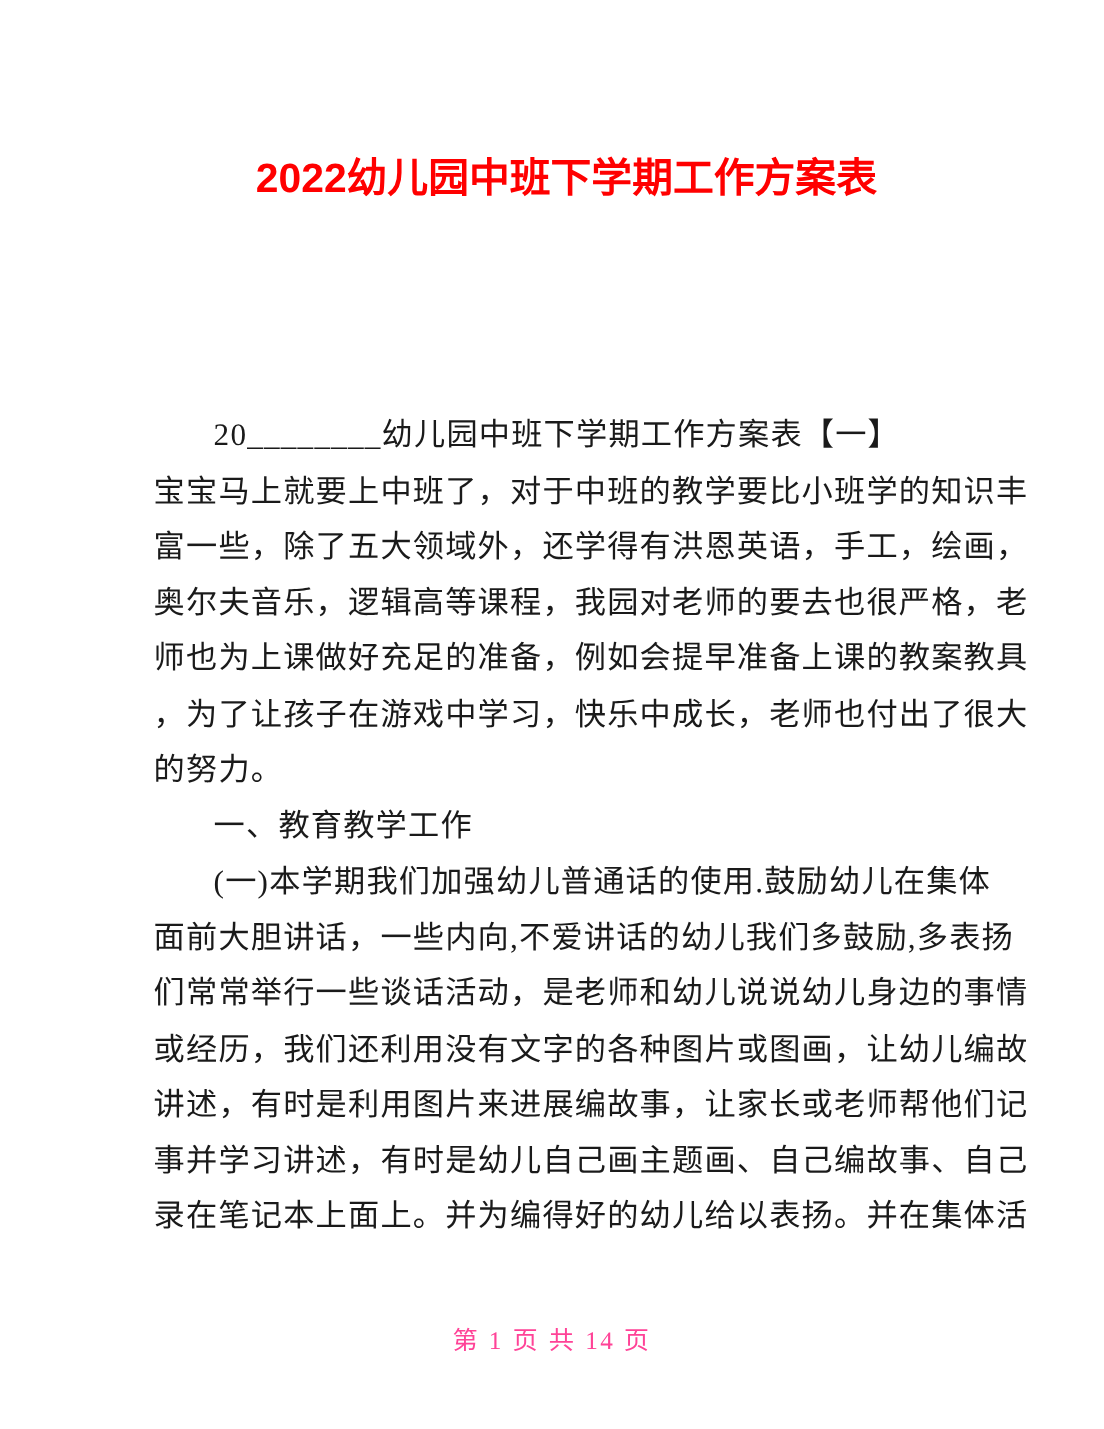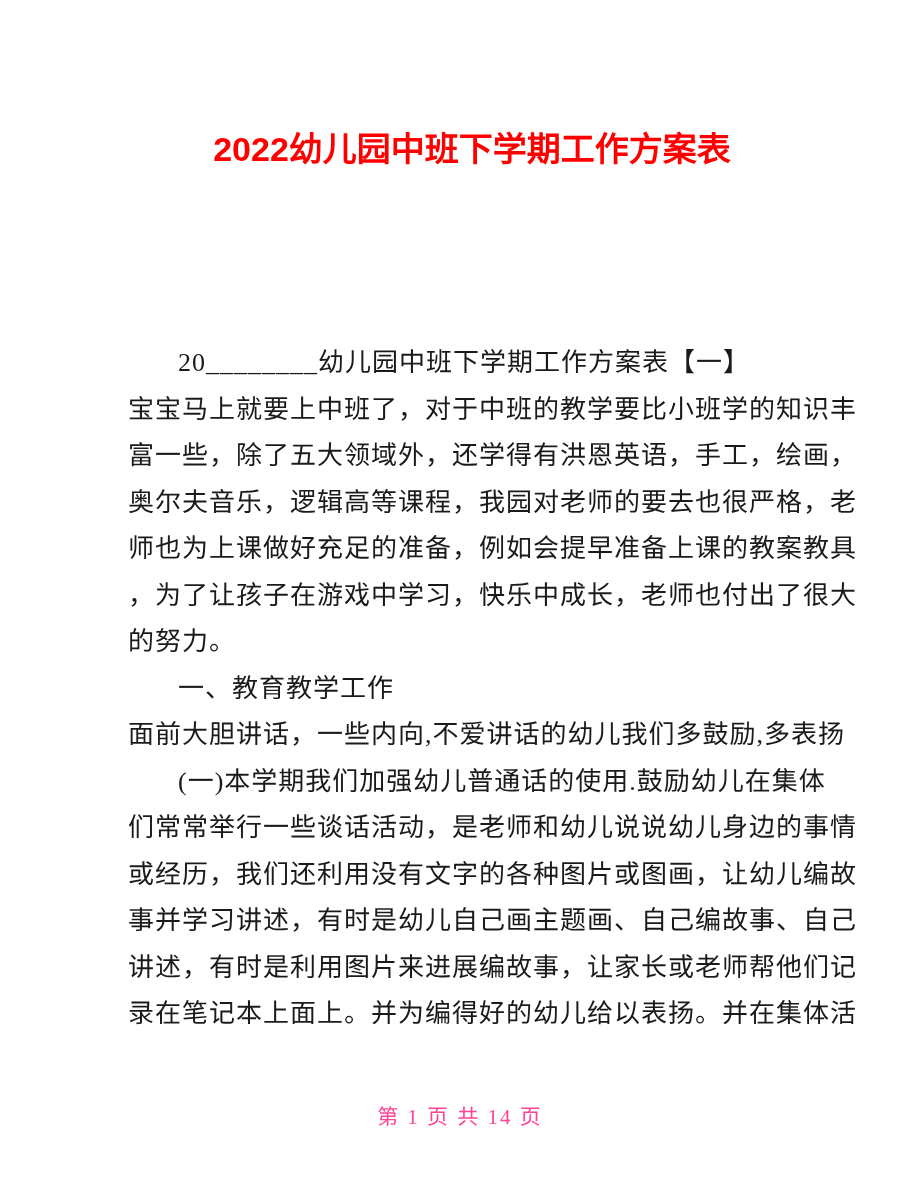--- a/index.html
+++ b/index.html
@@ -72,24 +72,24 @@
 
   <div class="doc-body">
     <div class="line indent">20________幼儿园中班下学期工作方案表【一】</div>
     <div class="line justify">宝宝马上就要上中班了，对于中班的教学要比小班学的知识丰</div>
     <div class="line justify">富一些，除了五大领域外，还学得有洪恩英语，手工，绘画，</div>
     <div class="line justify">奥尔夫音乐，逻辑高等课程，我园对老师的要去也很严格，老</div>
     <div class="line justify">师也为上课做好充足的准备，例如会提早准备上课的教案教具</div>
     <div class="line justify">，为了让孩子在游戏中学习，快乐中成长，老师也付出了很大</div>
     <div class="line">的努力。</div>
     <div class="line indent">一、教育教学工作</div>
+    <div class="line indent justify">(一)本学期我们加强幼儿普通话的使用.鼓励幼儿在集体</div>
     <div class="line justify">面前大胆讲话，一些内向,不爱讲话的幼儿我们多鼓励,多表扬</div>
-    <div class="line indent justify">(一)本学期我们加强幼儿普通话的使用.鼓励幼儿在集体</div>
     <div class="line justify">们常常举行一些谈话活动，是老师和幼儿说说幼儿身边的事情</div>
     <div class="line justify">或经历，我们还利用没有文字的各种图片或图画，让幼儿编故</div>
+    <div class="line justify">讲述，有时是利用图片来进展编故事，让家长或老师帮他们记</div>
     <div class="line justify">事并学习讲述，有时是幼儿自己画主题画、自己编故事、自己</div>
-    <div class="line justify">讲述，有时是利用图片来进展编故事，让家长或老师帮他们记</div>
     <div class="line justify">录在笔记本上面上。并为编得好的幼儿给以表扬。并在集体活</div>
   </div>
 
   <div class="page-footer">第 1 页 共 14 页</div>
 
 </div>
 
 </body></html>

